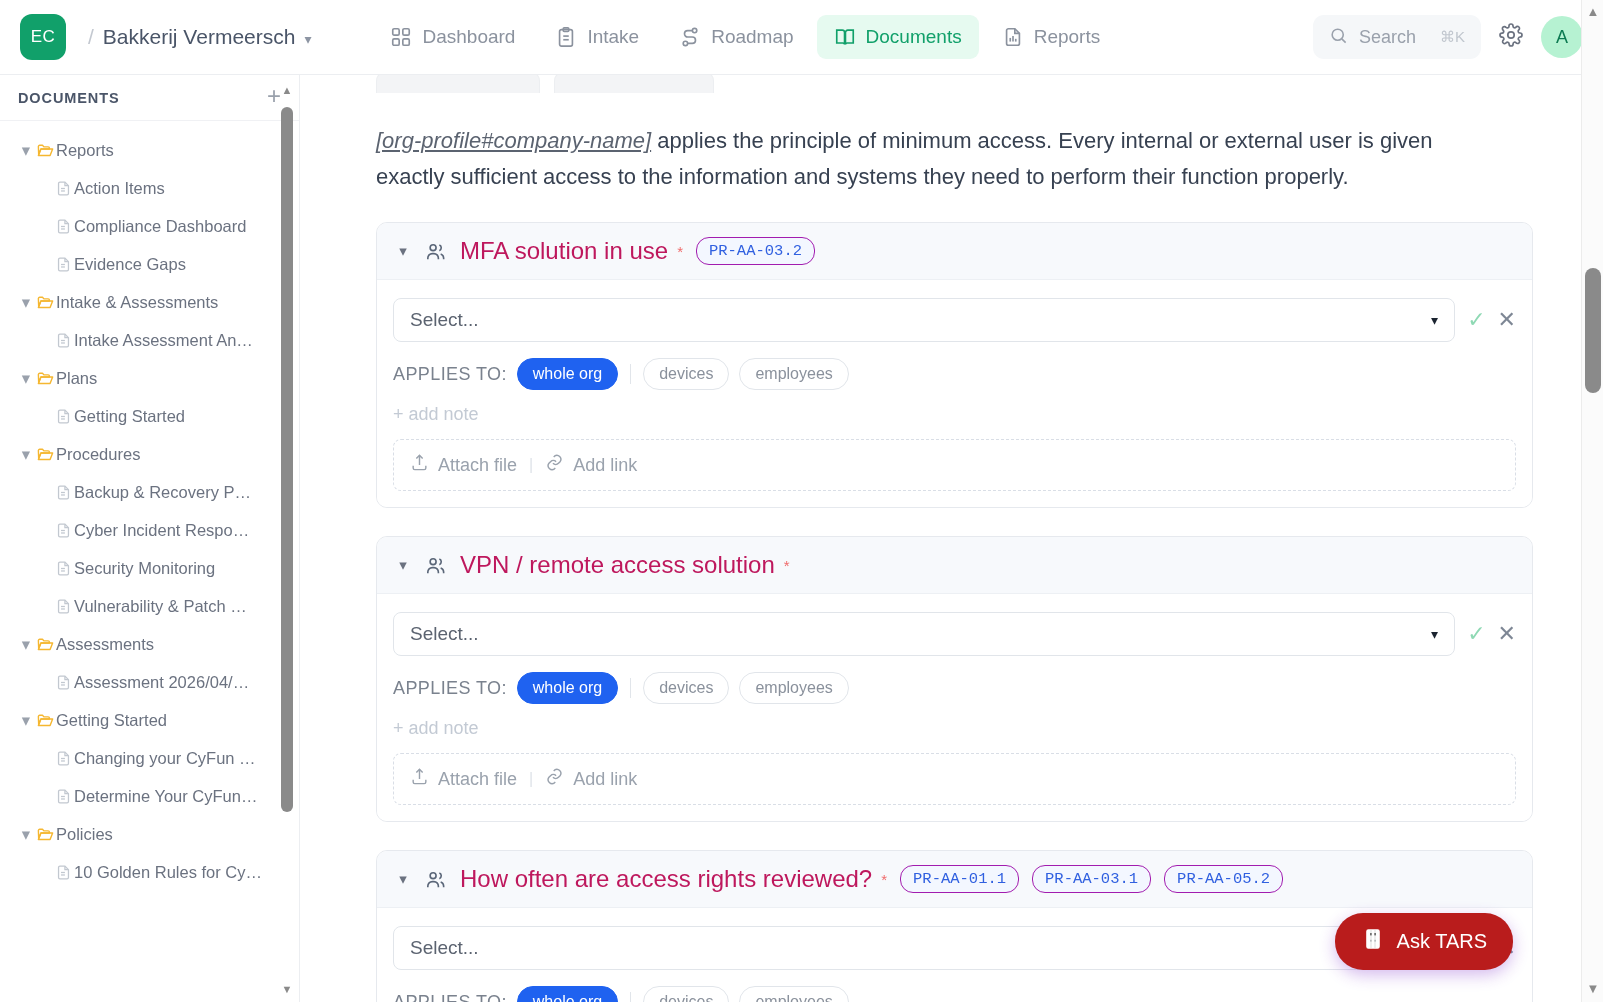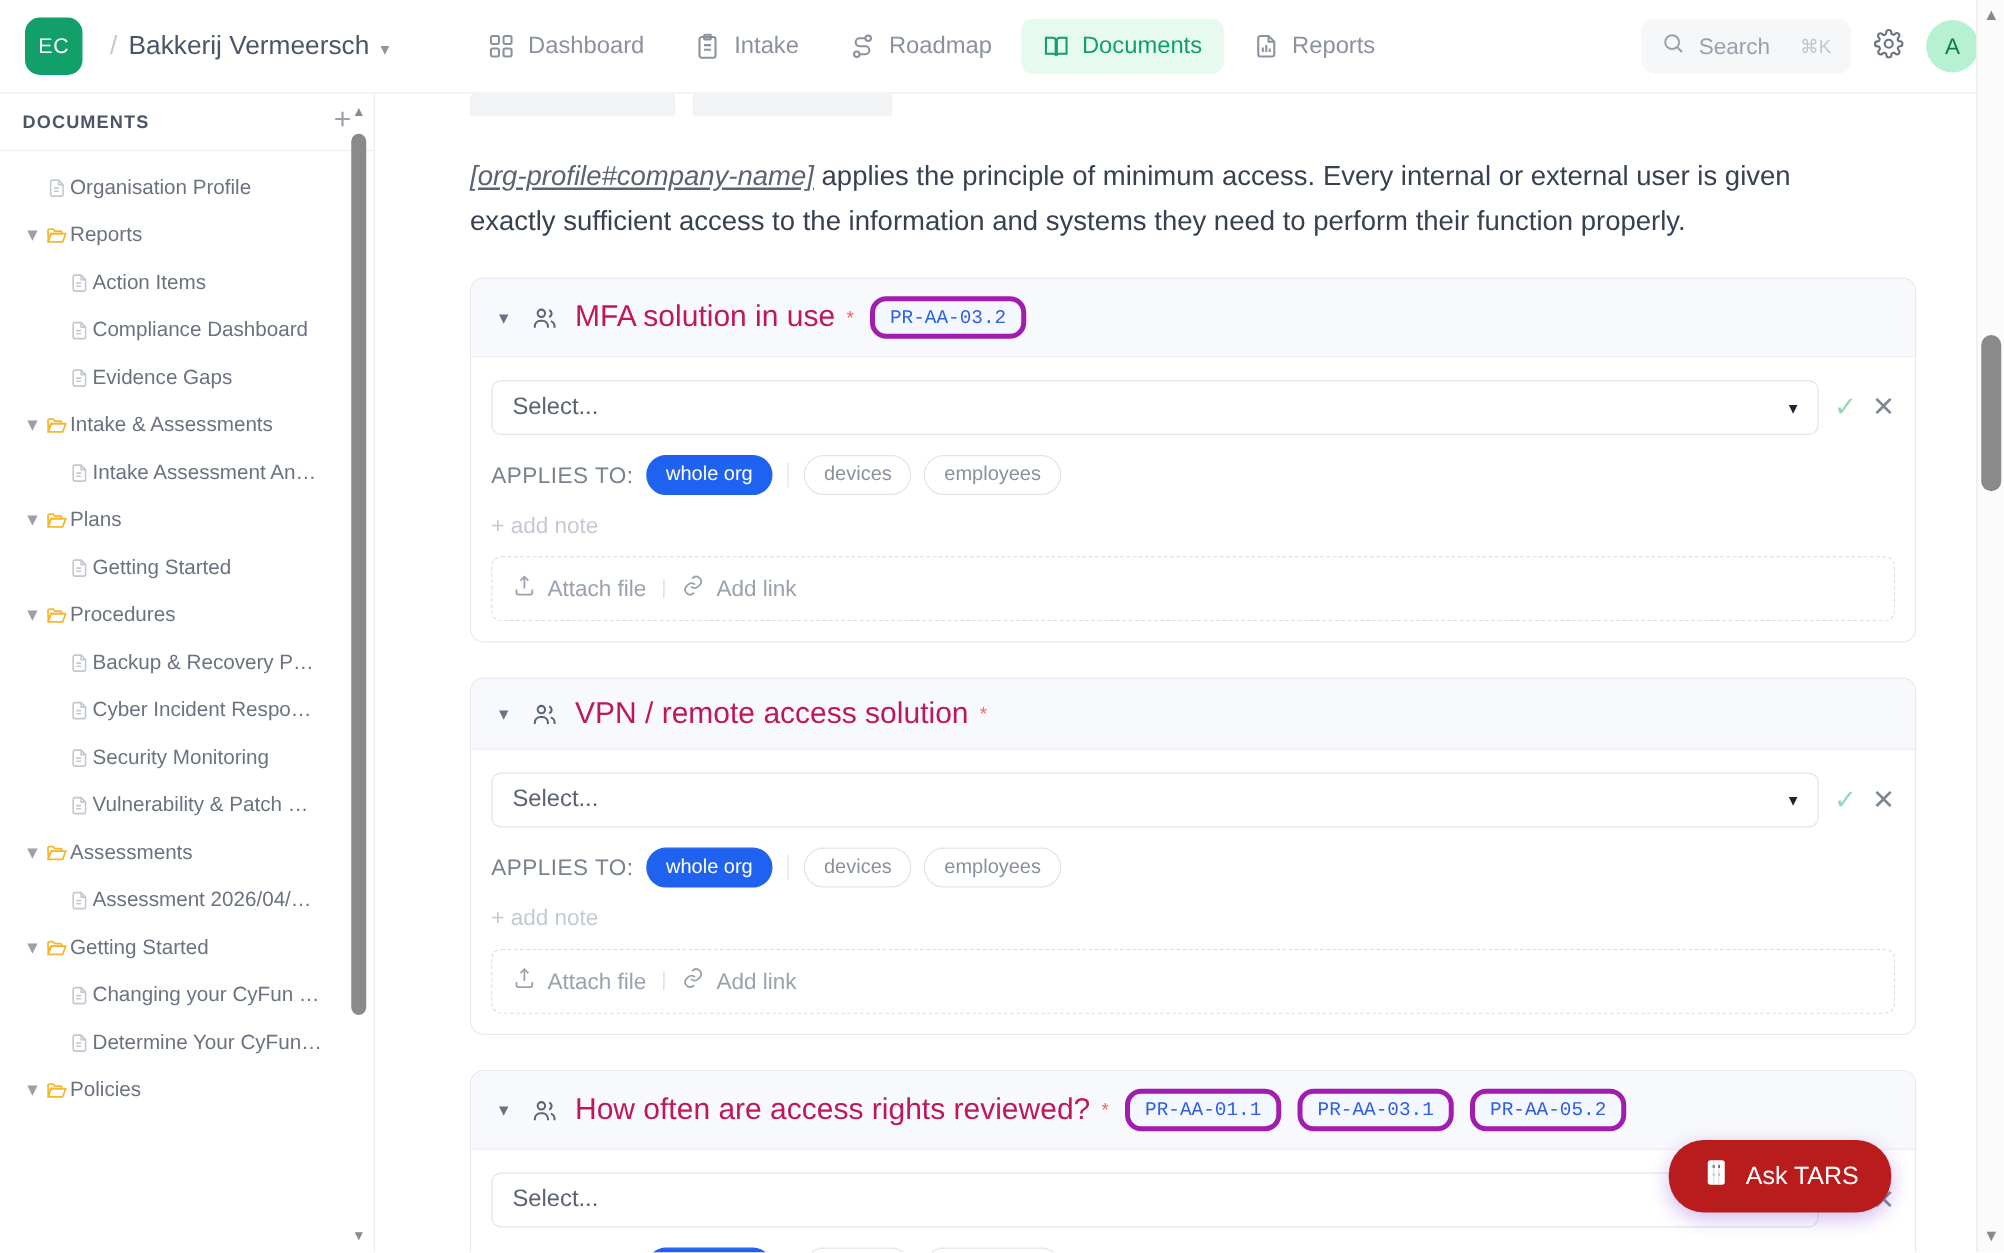--- a/index.html
+++ b/index.html
@@ -123,21 +123,21 @@
     background: #f7f9fc; padding: 14px 18px;
     border-bottom: 1px solid #edf0f4;
   }
   .qchev { color:#6b7280; font-size:15px; cursor:pointer; width:16px; display:flex; justify-content:center; }
   .qicon { color:#5a6678; display:flex; }
   .qtitle { font-size: 24px; color: #be185d; }
   .qreq { color: #f06b6b; font-size: 15px; margin-left: -4px; }
   .badge {
     font-family: "Liberation Mono", monospace;
     font-size: 15.5px; color: #3060e0;
-    border: 4px solid #a21caf; background: #f3f7ff;
+    border: 1px solid #a21caf; background: #f3f7ff;
     border-radius: 13px; padding: 4px 12px; white-space: nowrap;
   }
   .qbody { padding: 18px 16px 16px 16px; background:#fff; }
   .row1 { display: flex; align-items: center; gap: 12px; }
   .selectbox {
     flex: 1; height: 44px; border: 1px solid #e1e5ea; border-radius: 8px;
     background: #fff; display: flex; align-items: center;
     padding: 0 16px; cursor: pointer;
   }
   .sel-ph { color: #5b6370; font-size: 19px; flex: 1; }
@@ -266,31 +266,20 @@
   </div>
 
   <div class="body">
 
     <div class="sidebar">
       <div class="sb-head">
         <span class="sb-title">DOCUMENTS</span>
         <span class="sb-plus">+</span>
       </div>
       <div class="sb-scroll" id="tree">
-          <div class="tree-row lvl-file0">
-            <span class="ic">
-              <svg width="17" height="17" viewBox="0 0 24 24" fill="none" stroke="#c2c8d0" stroke-width="1.8">
-                <path d="M14 3H7a2 2 0 0 0-2 2v14a2 2 0 0 0 2 2h10a2 2 0 0 0 2-2V8z"></path>
-                <path d="M14 3v5h5"></path>
-                <line x1="8.5" y1="12" x2="14" y2="12"></line>
-                <line x1="8.5" y1="15.5" x2="14" y2="15.5"></line>
-              </svg>
-            </span>
-            <span class="tree-label">Organisation Profile</span>
-          </div>
           <div class="tree-row lvl-root">
             <span class="tw">▾</span>
             <span class="ic">
               <svg width="19" height="19" viewBox="0 0 24 24" fill="none" stroke="#f5b731" stroke-width="1.8" stroke-linejoin="round">
                 <path d="M3 7a1.6 1.6 0 0 1 1.6-1.6h3.6l1.8 2h5.4A1.6 1.6 0 0 1 17 9v1H6.2L3.4 17z"></path>
                 <path d="M3 18.4 6.2 10H21l-3.2 8.4z"></path>
               </svg>
             </span>
             <span class="tree-label">Reports</span>
           </div>
@@ -478,20 +467,31 @@
           </div>
           <div class="tree-row lvl-root">
             <span class="tw">▾</span>
             <span class="ic">
               <svg width="19" height="19" viewBox="0 0 24 24" fill="none" stroke="#f5b731" stroke-width="1.8" stroke-linejoin="round">
                 <path d="M3 7a1.6 1.6 0 0 1 1.6-1.6h3.6l1.8 2h5.4A1.6 1.6 0 0 1 17 9v1H6.2L3.4 17z"></path>
                 <path d="M3 18.4 6.2 10H21l-3.2 8.4z"></path>
               </svg>
             </span>
             <span class="tree-label">Policies</span>
+          </div>
+          <div class="tree-row lvl-child">
+            <span class="ic">
+              <svg width="17" height="17" viewBox="0 0 24 24" fill="none" stroke="#c2c8d0" stroke-width="1.8">
+                <path d="M14 3H7a2 2 0 0 0-2 2v14a2 2 0 0 0 2 2h10a2 2 0 0 0 2-2V8z"></path>
+                <path d="M14 3v5h5"></path>
+                <line x1="8.5" y1="12" x2="14" y2="12"></line>
+                <line x1="8.5" y1="15.5" x2="14" y2="15.5"></line>
+              </svg>
+            </span>
+            <span class="tree-label">10 Golden Rules for Cy…</span>
           </div>
         </div>
       <div class="sb-bar">
         <div class="ar-up">▲</div>
         <div class="thumb"></div>
         <div class="ar-dn">▼</div>
       </div>
     </div>
 
     <div class="main">

